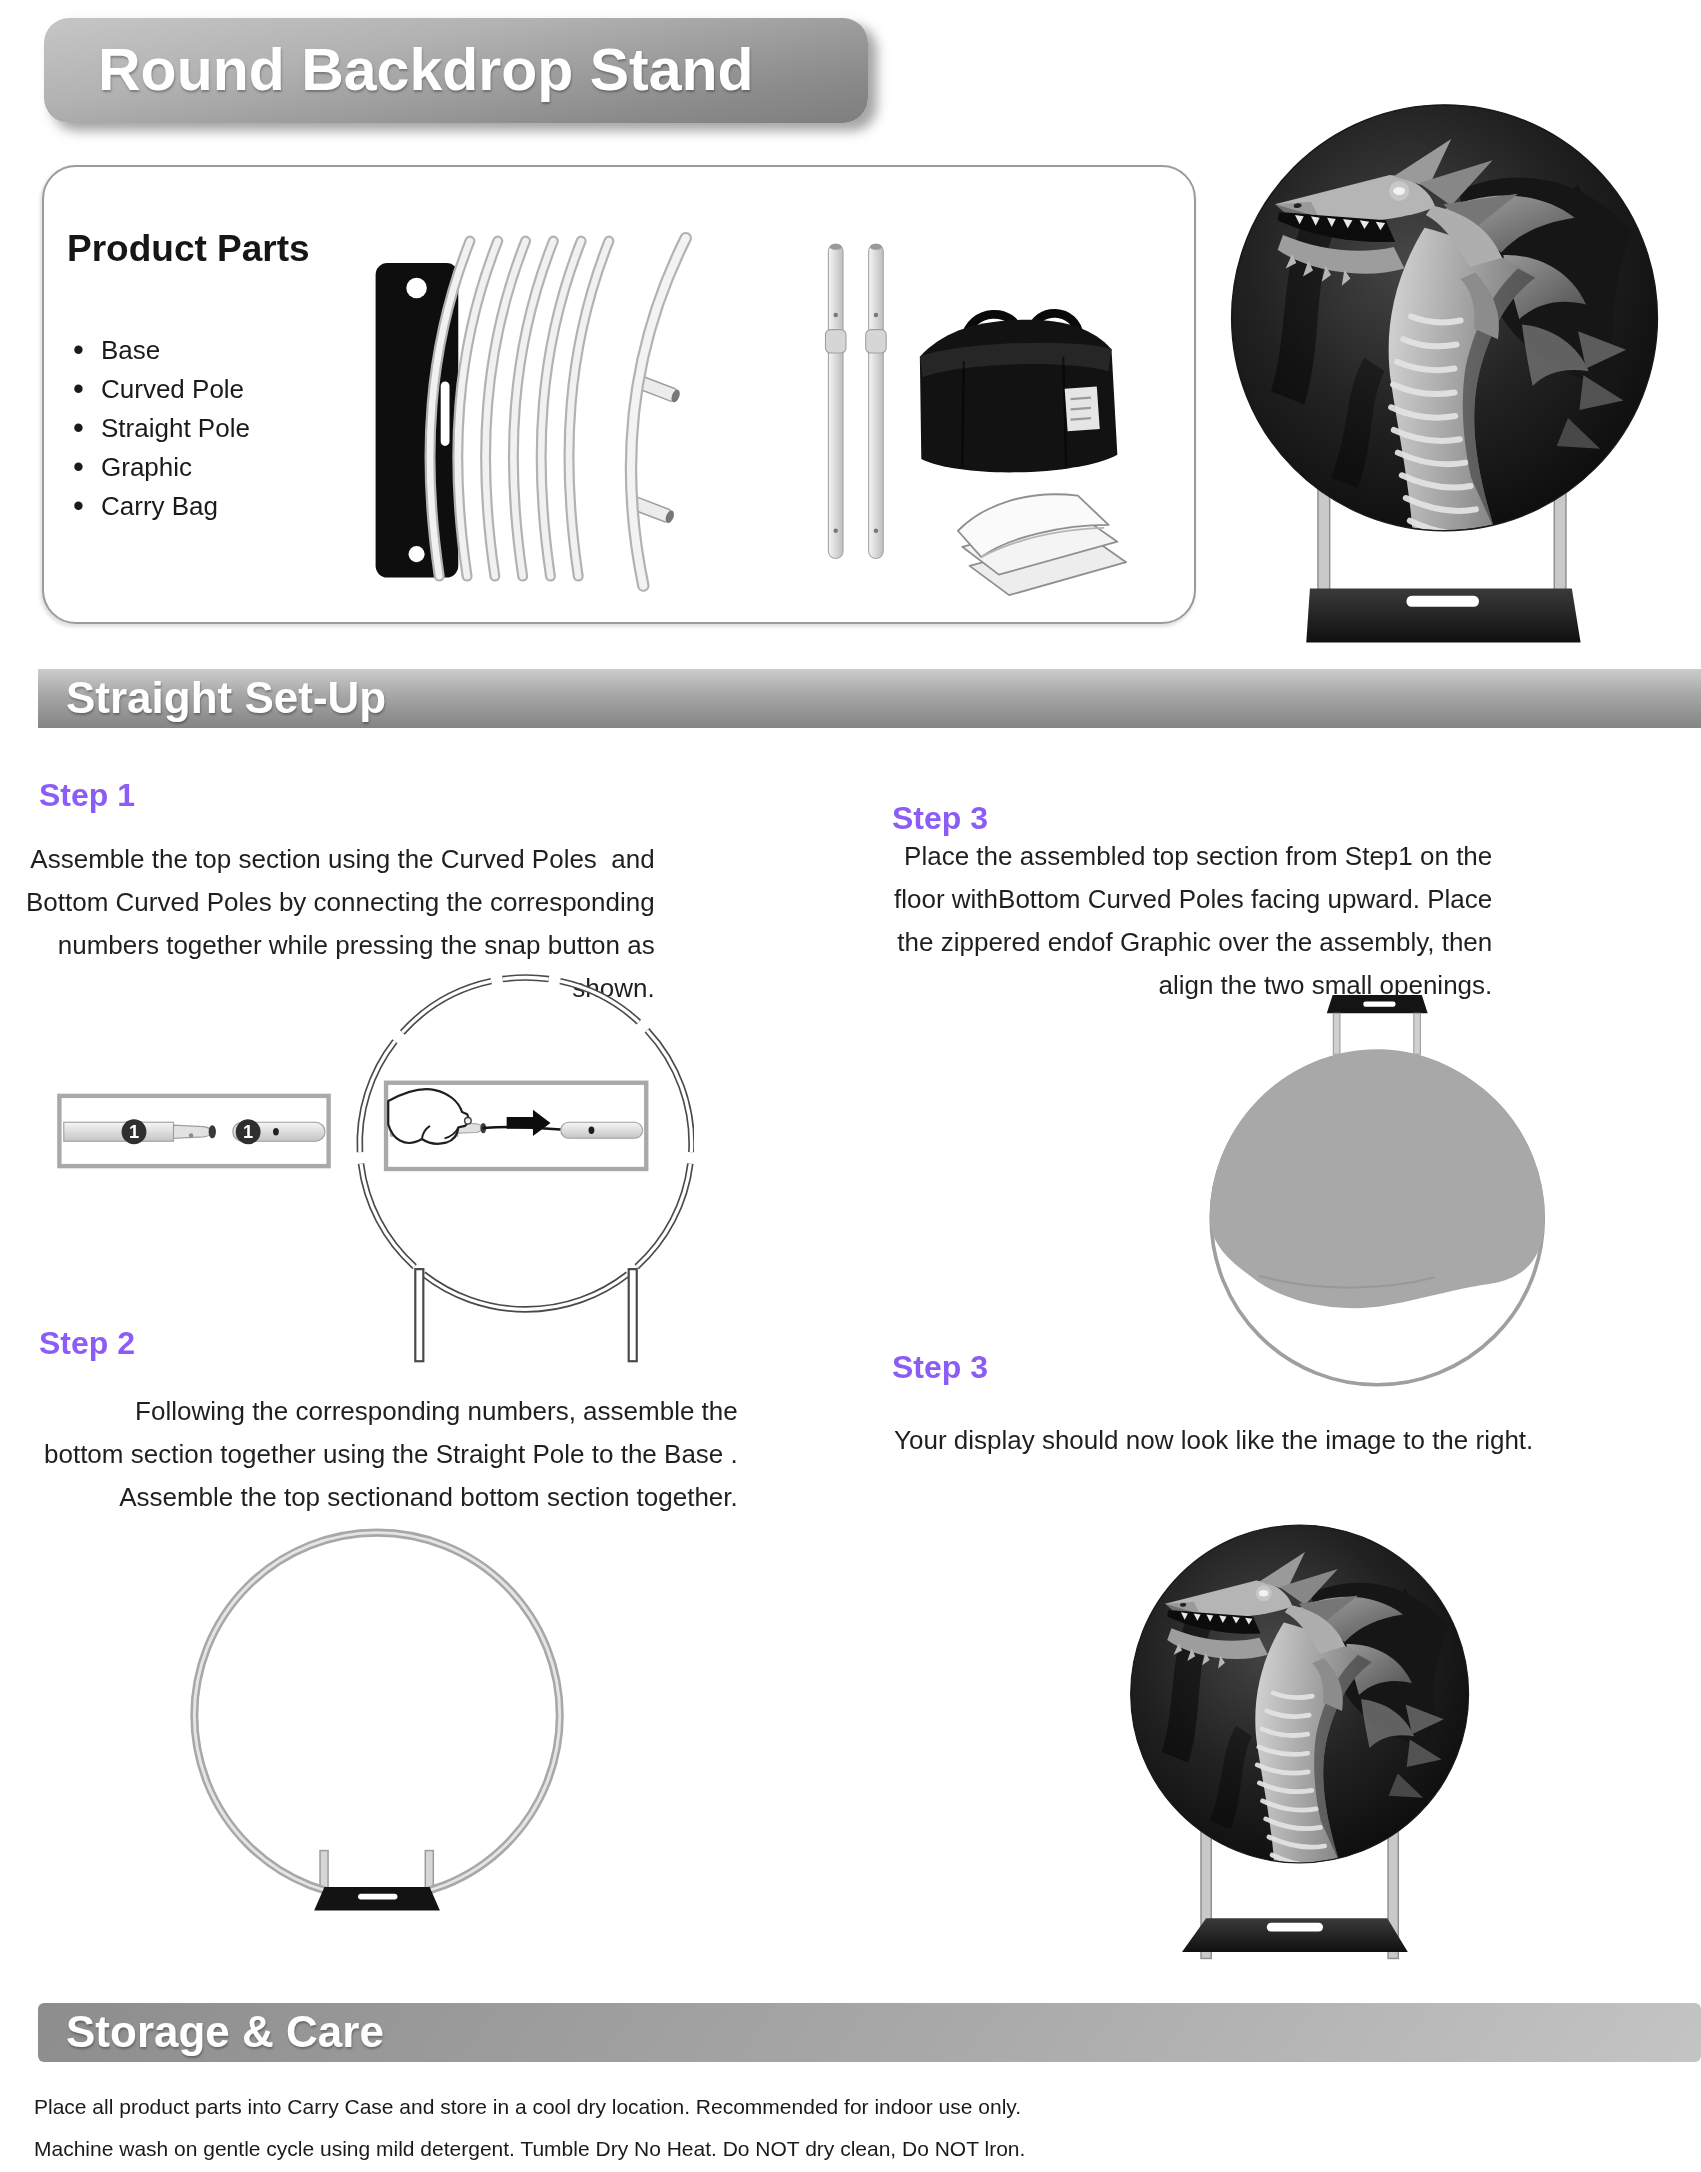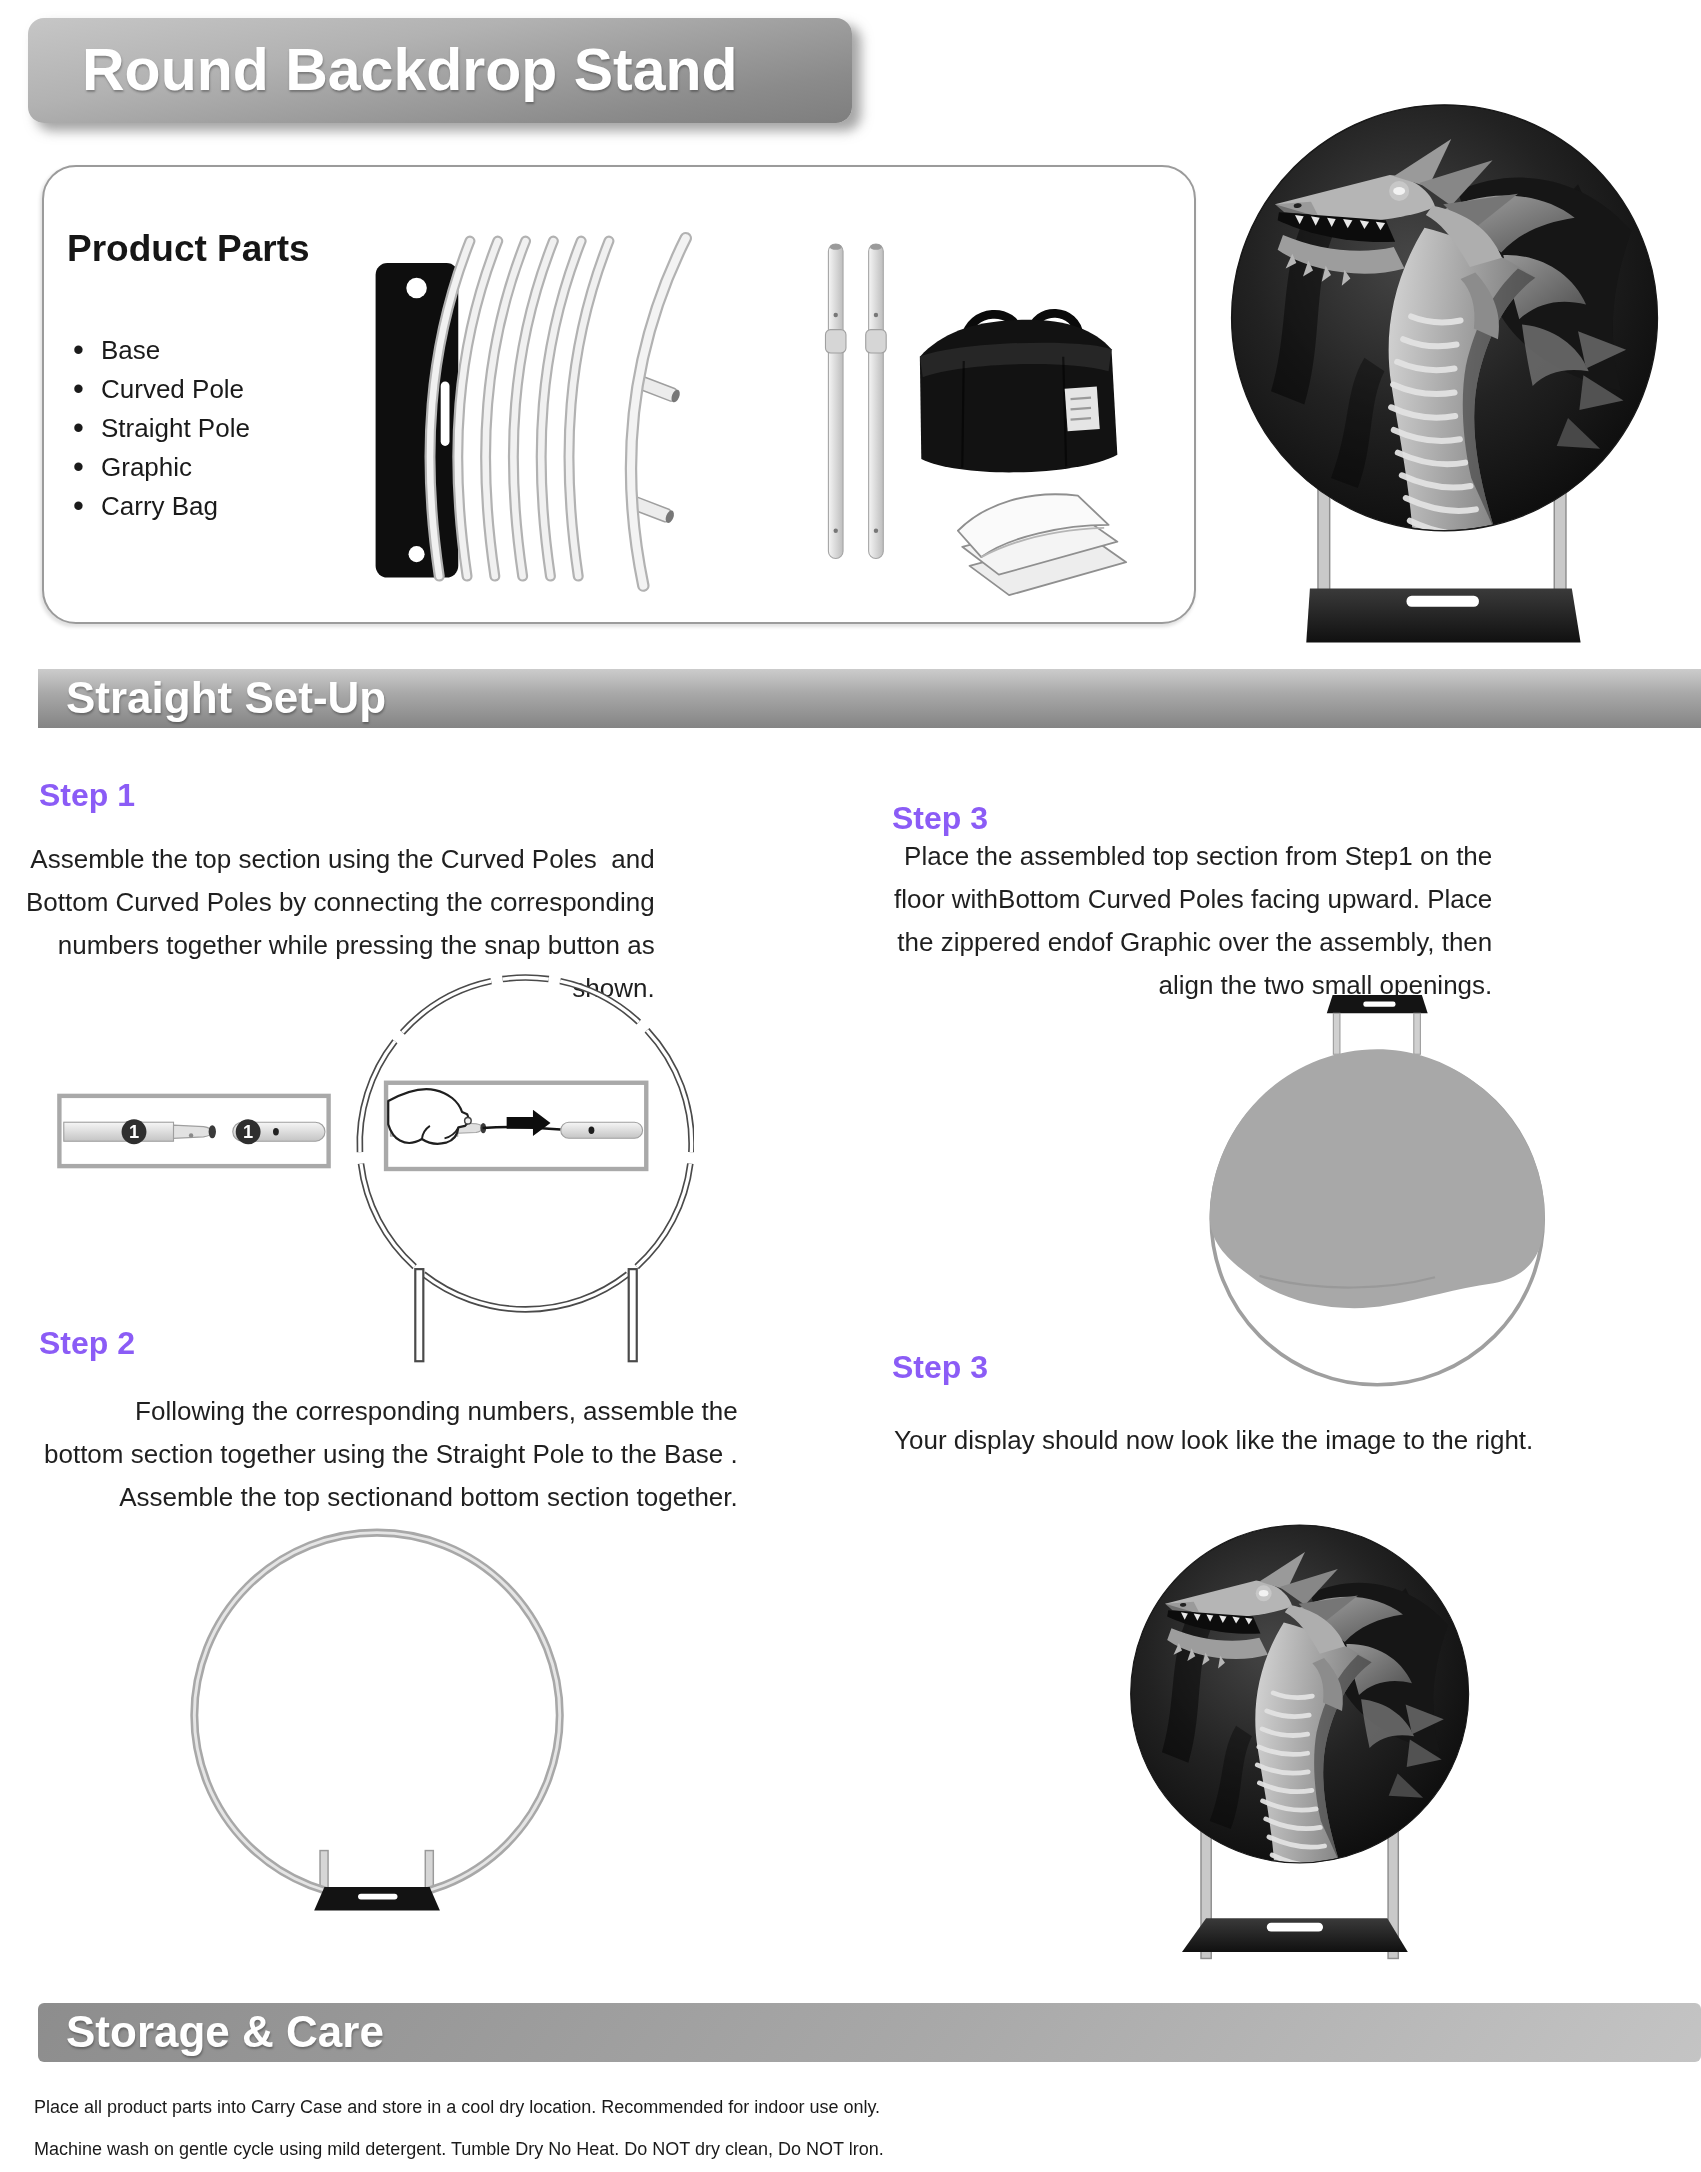--- a/index.html
+++ b/index.html
@@ -1,36 +1,36 @@
 <!DOCTYPE html>
 <html style="font-size:11.7px"><head>
 <meta charset="utf-8">
 <style>
   html,body{margin:0;padding:0;background:#ffffff;}
   .page{position:relative;width:1701px;height:2172px;background:#fff;overflow:hidden;
         font-family:"Liberation Sans",sans-serif;color:#1c1c1c;}
   .abs{position:absolute;}
   .banner{background:linear-gradient(180deg,#cccccc 0%,#a8a8a8 42%,#848484 100%);
           color:#ffffff;font-weight:bold;text-shadow:0.7px 1.5px 2.2px rgba(0,0,0,.30);}
-  .title-banner{left:28px;top:17.6px;width:824px;height:105px;border-radius:16px;
+  .title-banner{left:44px;top:17.6px;width:824px;height:105px;border-radius:25px;
           font-size:59px;line-height:105px;padding-left:54px;box-sizing:border-box;
           background:linear-gradient(170deg,#c6c6c6 0%,#b2b2b2 35%,#8b8b8b 80%,#7e7e7e 100%);
           box-shadow:8.8px 7.3px 11.7px rgba(135,135,135,.75);}
   .section-banner{left:38px;top:0;width:1663px;height:59px;font-size:44px;line-height:57px;
           padding-left:28px;box-sizing:border-box;}
   .storage-banner{background:linear-gradient(125deg,#8d8d8d 0%,#a9a9a9 55%,#c4c4c4 100%);}
   .parts-panel{left:42px;top:165px;width:1150px;height:455px;border:2.2px solid #9b9b9b;
           border-radius:34px;background:#fff;box-shadow:-1.5px 2.2px 3.7px rgba(0,0,0,.12);}
   .parts-heading{left:67px;top:228px;font-size:37px;font-weight:bold;color:#161616;}
   .parts-list{left:73px;top:331px;margin:0;padding:0;list-style:none;}
   .parts-list li{position:relative;padding-left:28px;font-size:26px;line-height:39px;color:#1a1a1a;}
   .parts-list li::before{content:"\2022";position:absolute;left:0;top:-1.5px;font-size:31px;color:#1a1a1a;}
   .step-h{font-size:32px;font-weight:bold;color:#8b5cf6;}
   .step-p .pl{font-size:26px;line-height:43px;white-space:pre;color:#1f1f1f;text-align:right;}
-  .care .pl{font-size:18px;line-height:42px;white-space:pre;color:#1a1a1a;}
+  .care .pl{font-size:21px;line-height:42px;white-space:pre;color:#1a1a1a;}
   svg{display:block;}
 </style>
 </head>
 <body>
 
 <div class="page">
 
   <svg width="0" height="0" class="abs" aria-hidden="true">
     <defs>
       <radialGradient id="dbg" cx="42%" cy="36%" r="78%">

